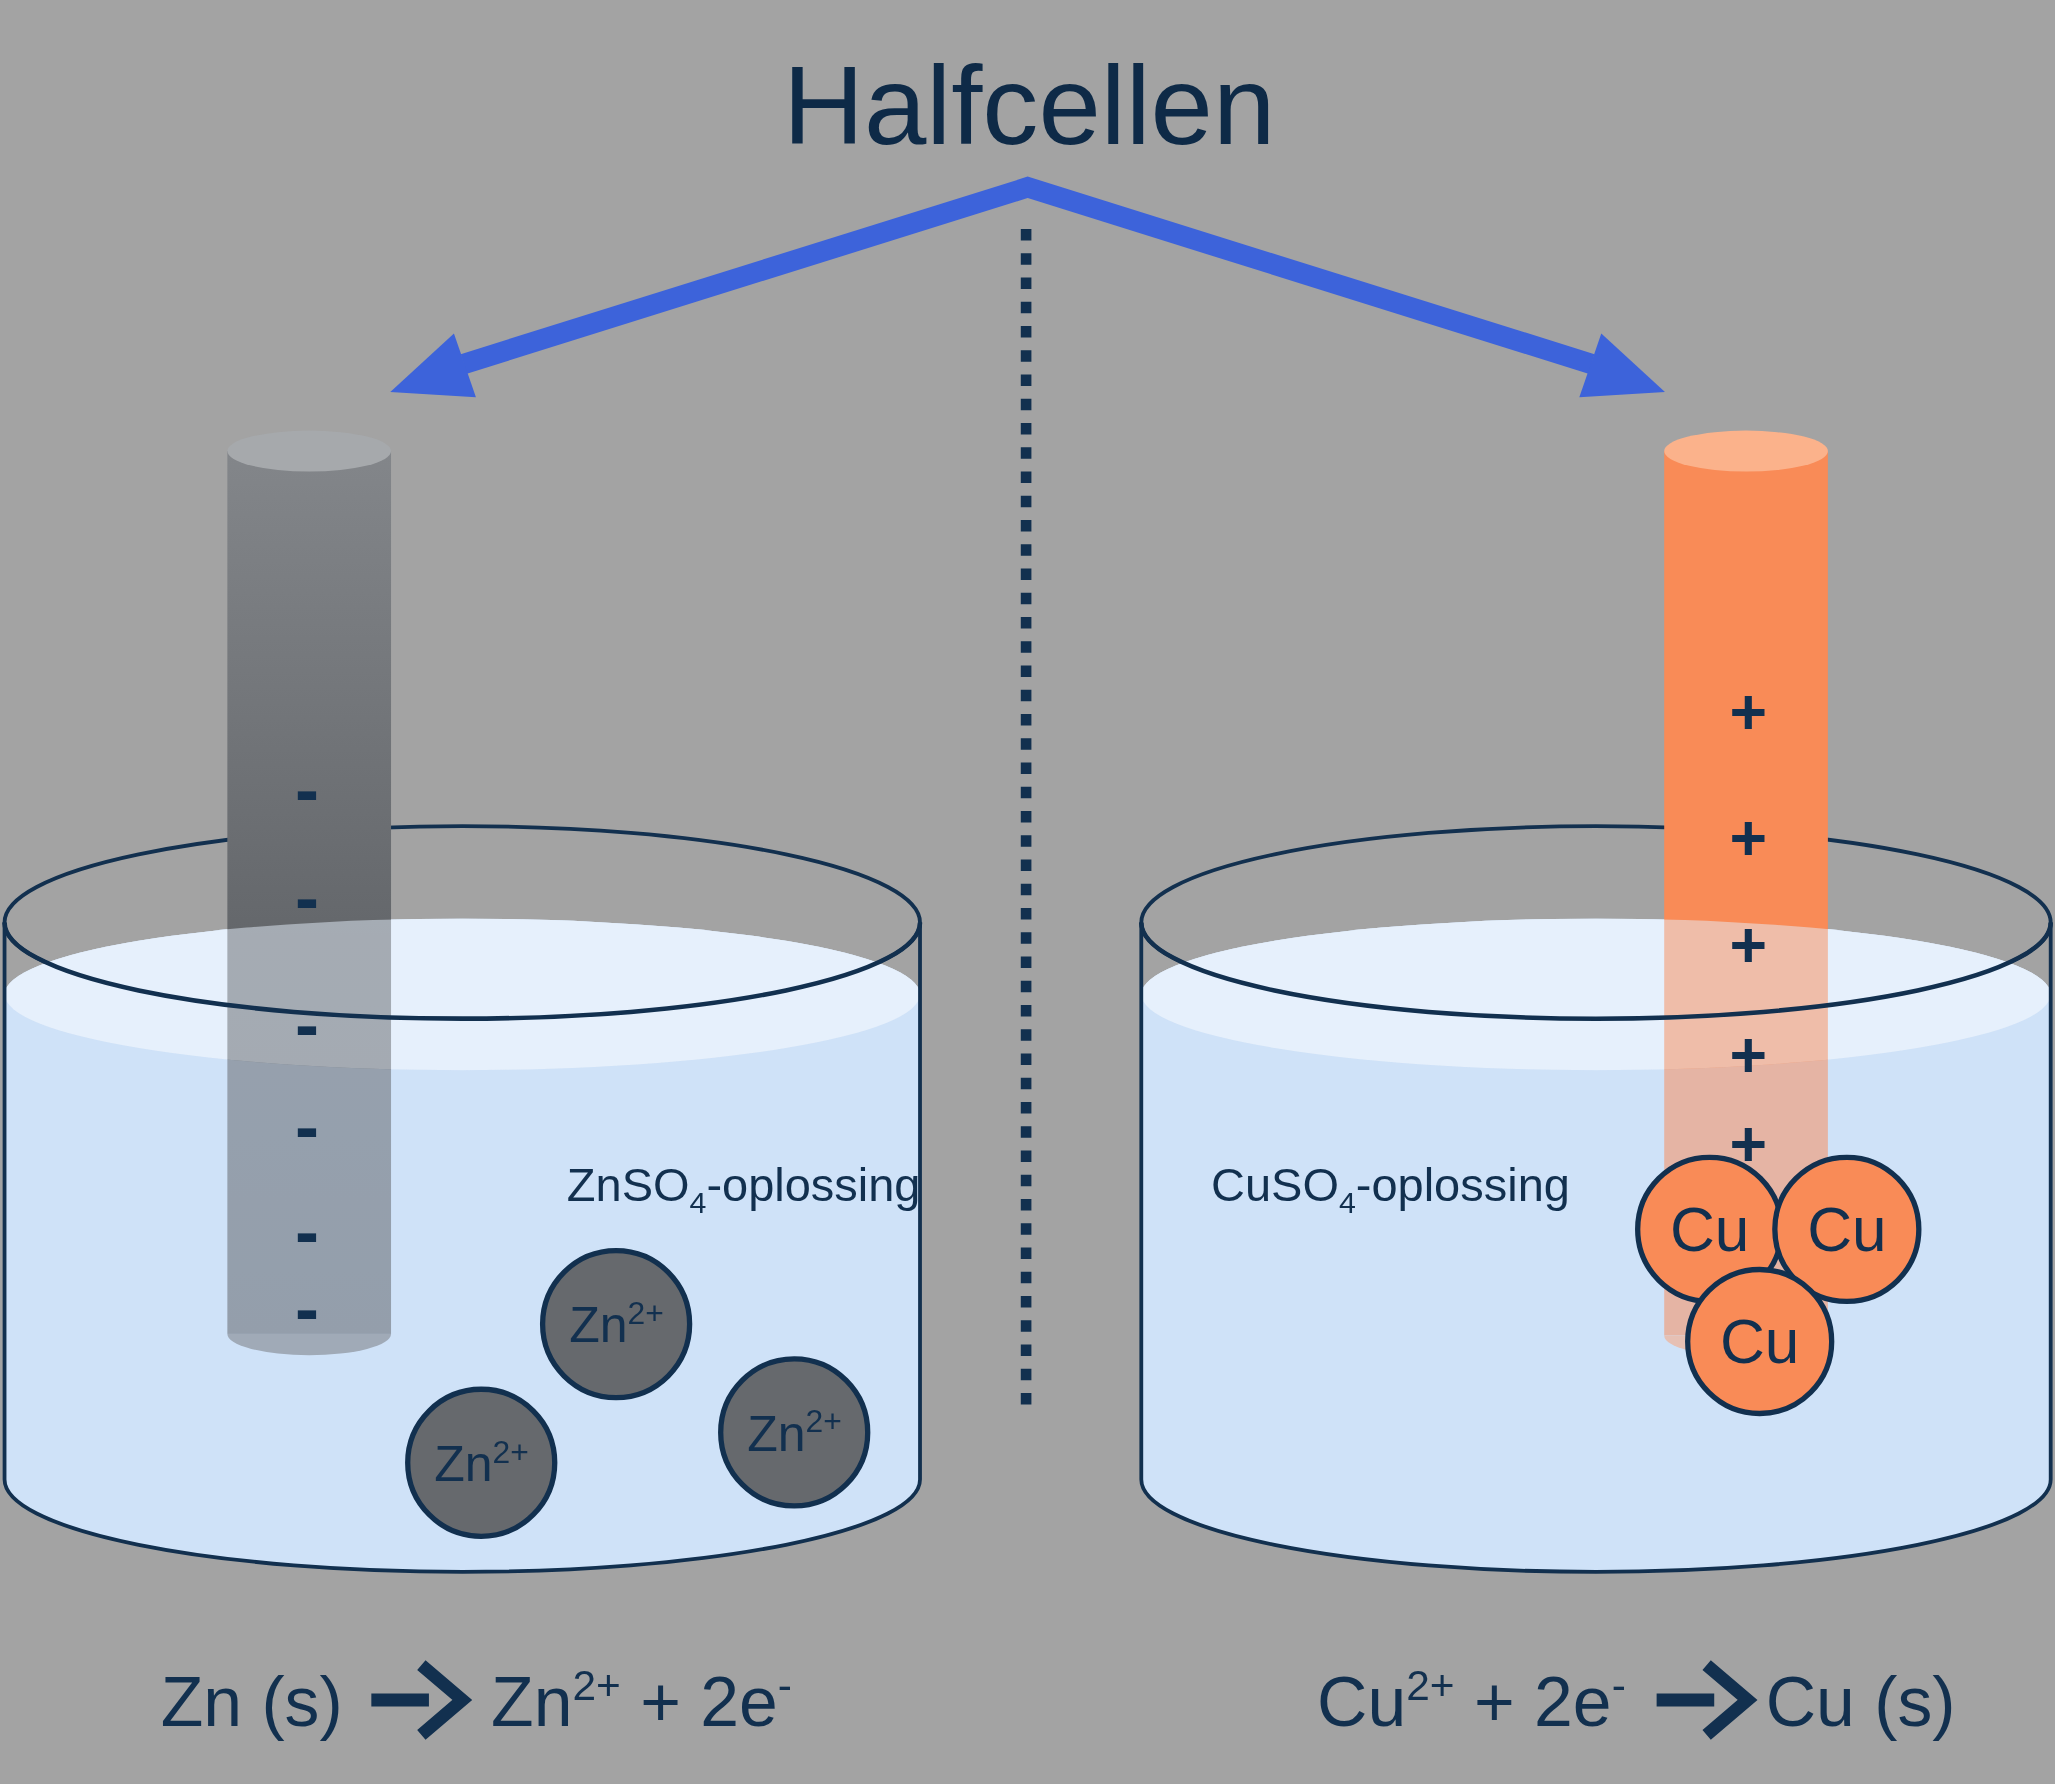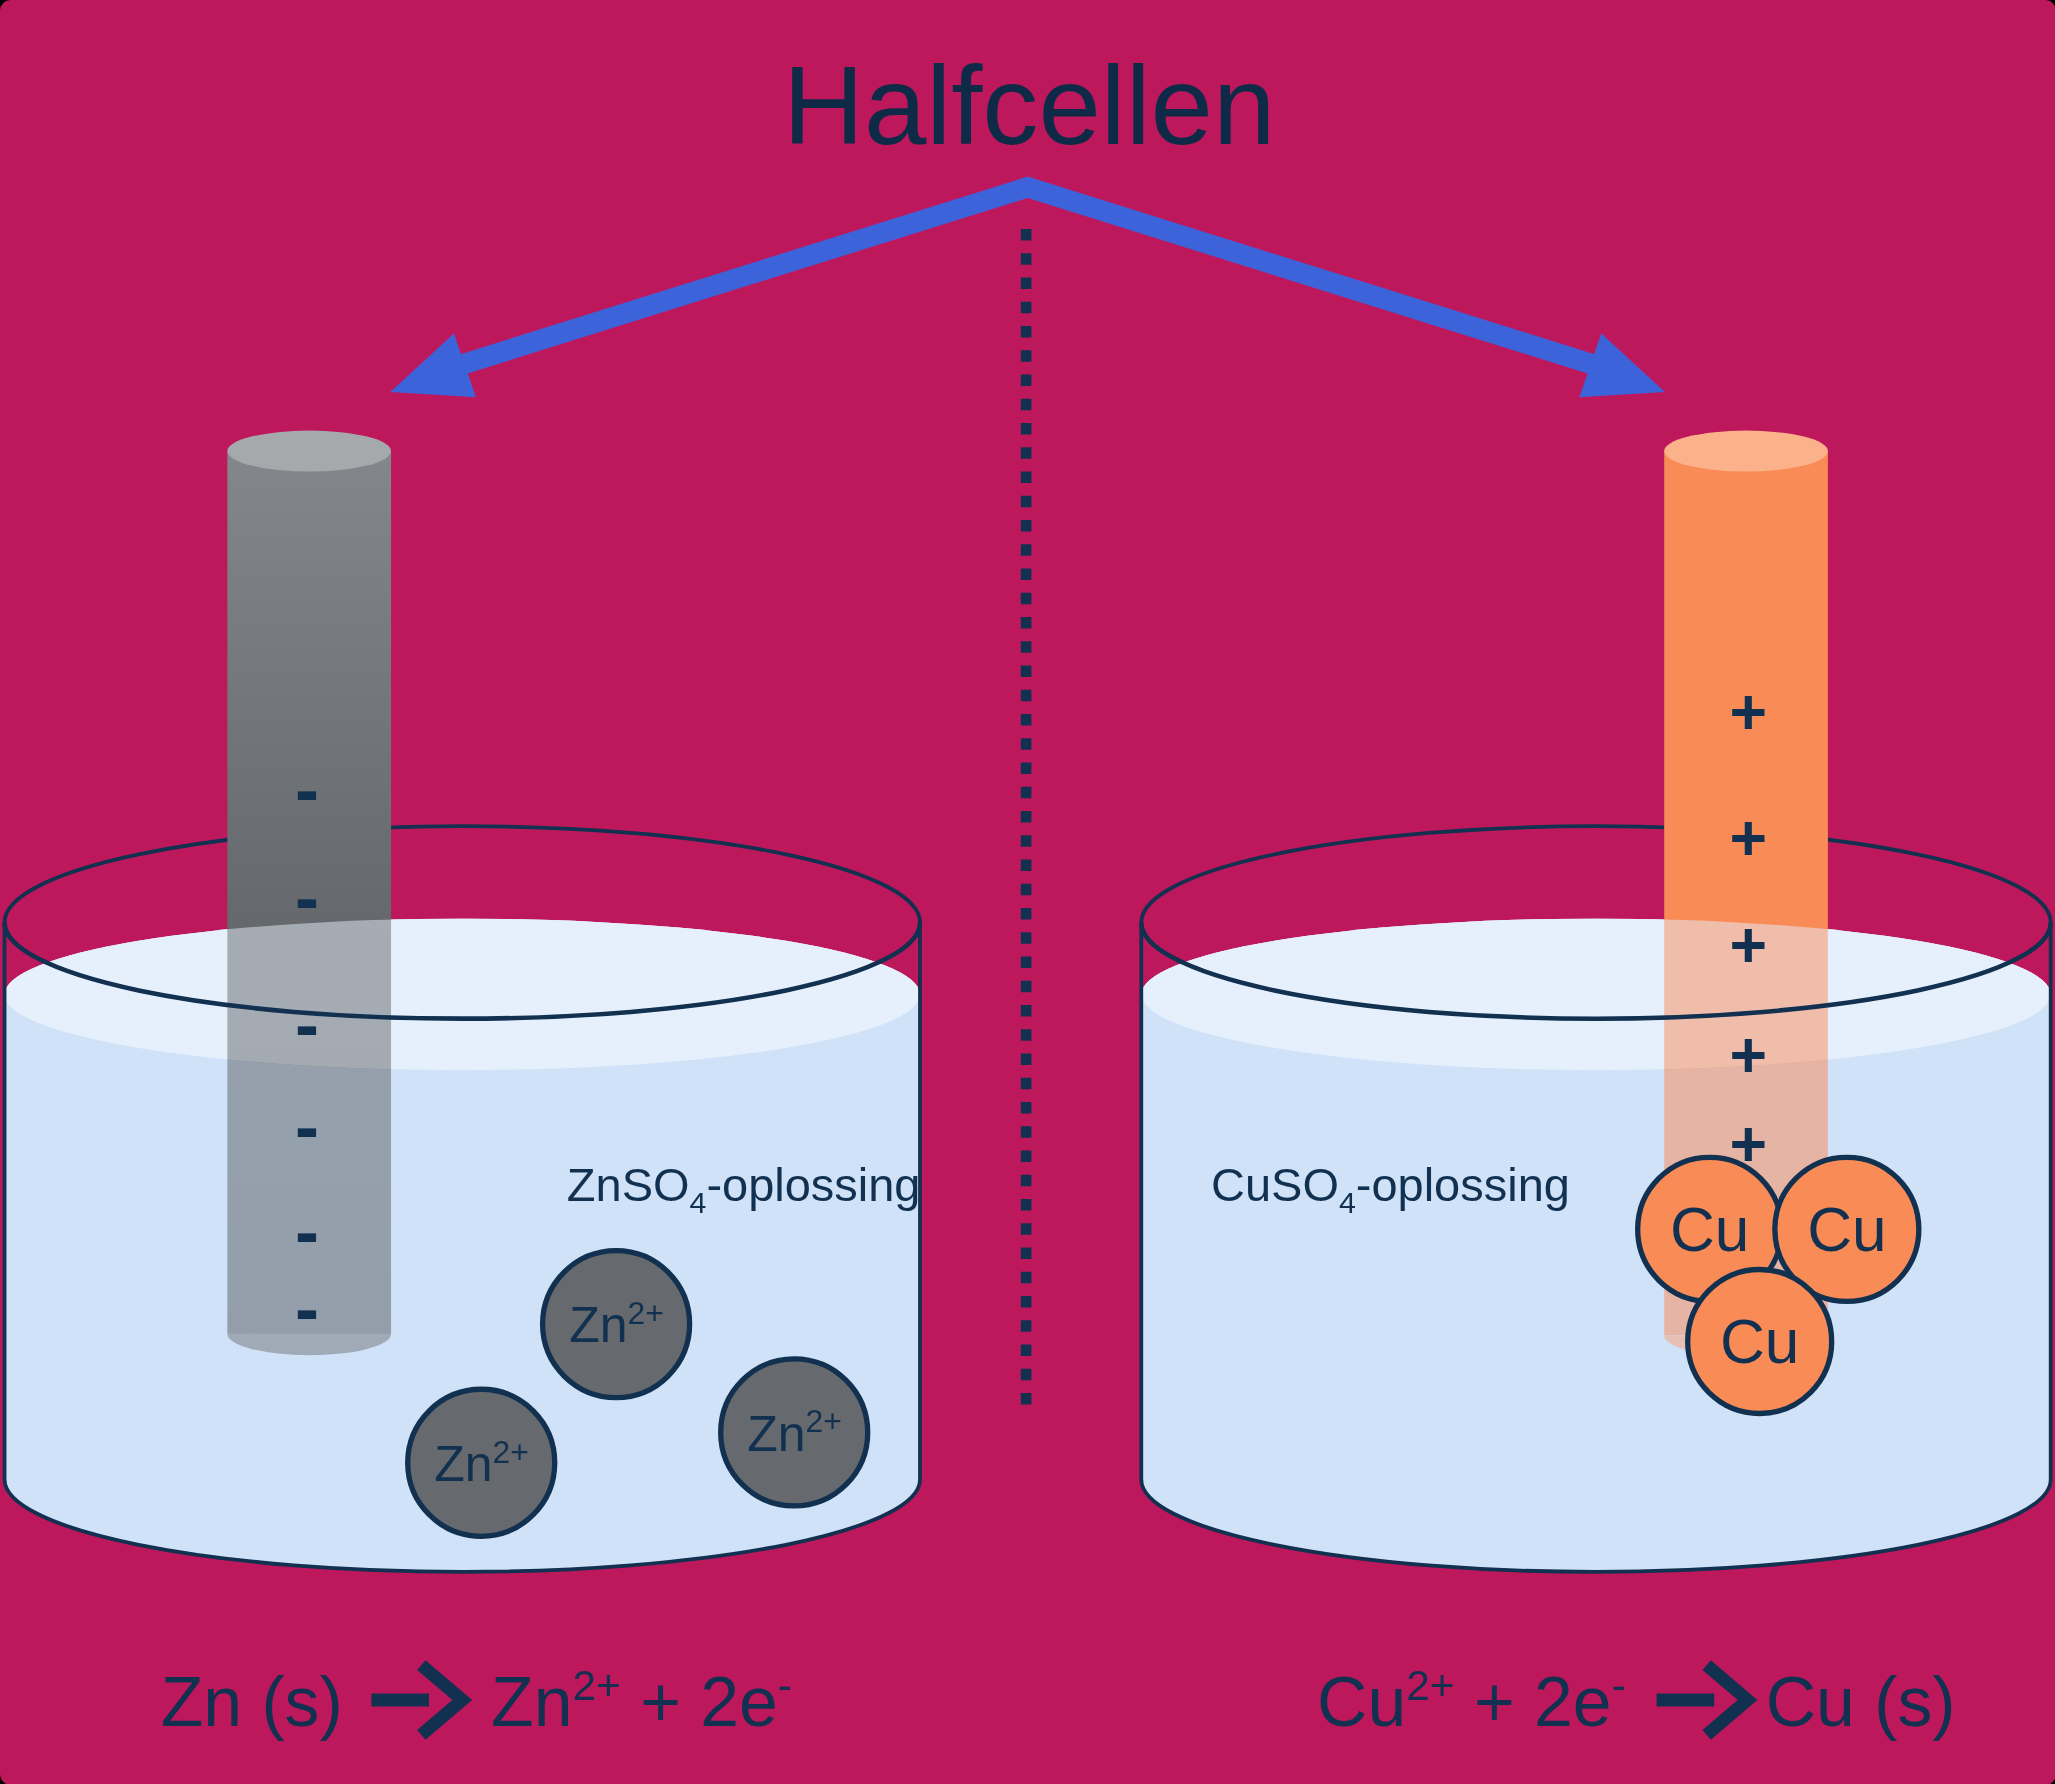--- a/index.html
+++ b/index.html
@@ -1,16 +1,16 @@
 <!DOCTYPE html>
 <html style="font-size:12px"><head>
 <meta charset="utf-8">
 <style>
   html, body { margin: 0; padding: 0; background: #000000; }
-  .canvas { position: relative; width: 2056px; height: 1785px; background: #be185d; overflow: hidden; border-radius: 11px; }
+  .canvas { position: relative; width: 2056px; height: 1785px; background: #a3a3a3; overflow: hidden; }
   svg { display: block; }
   text, tspan { font-family: "Liberation Sans", sans-serif; }
   .title-text { font-size: 148px; fill: #0e2a47; }
   .eq { font-size: 92px; fill: #12304f; }
   .eq .sup { font-size: 56px; }
   .label { font-size: 62px; fill: #12304f; }
   .label .sub { font-size: 40px; }
   .sign { fill: #12304f; font-weight: bold; text-anchor: middle; }
   .sign-minus { font-size: 95px; }
   .sign-plus { font-size: 85px; }

